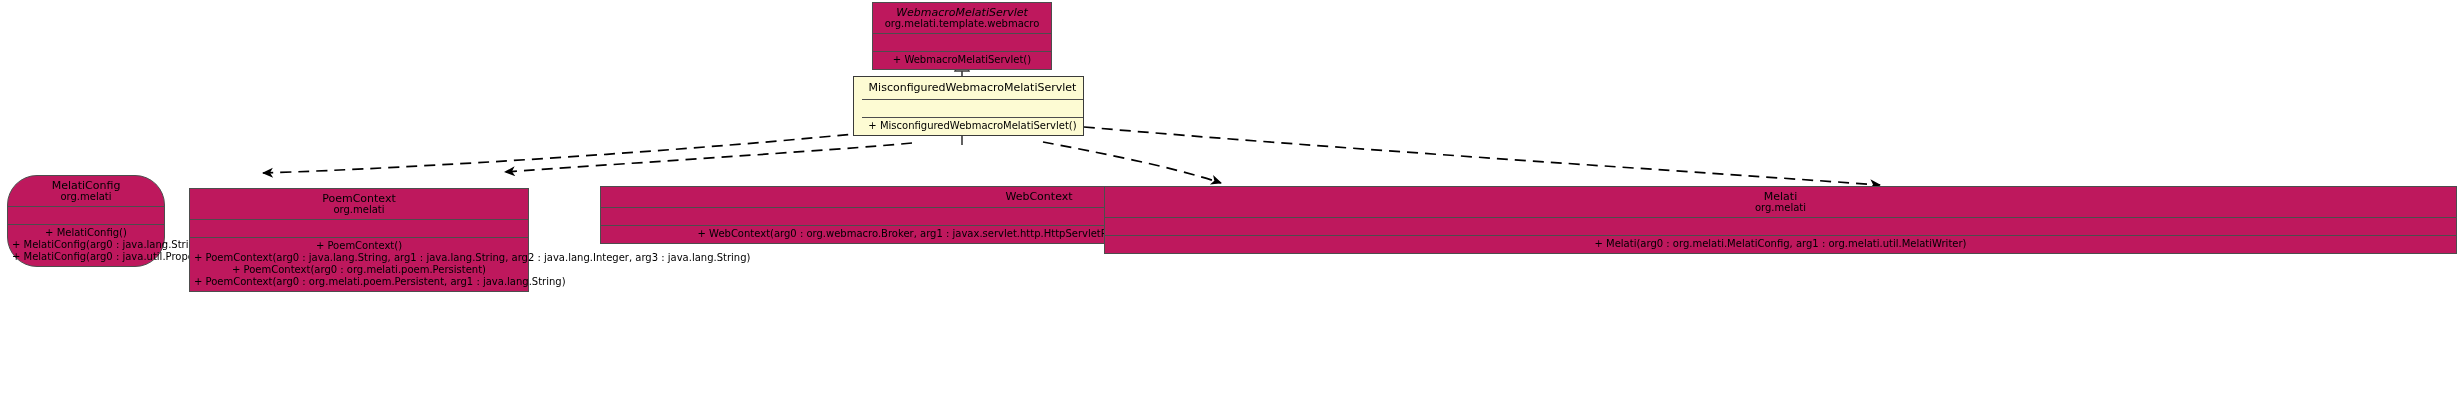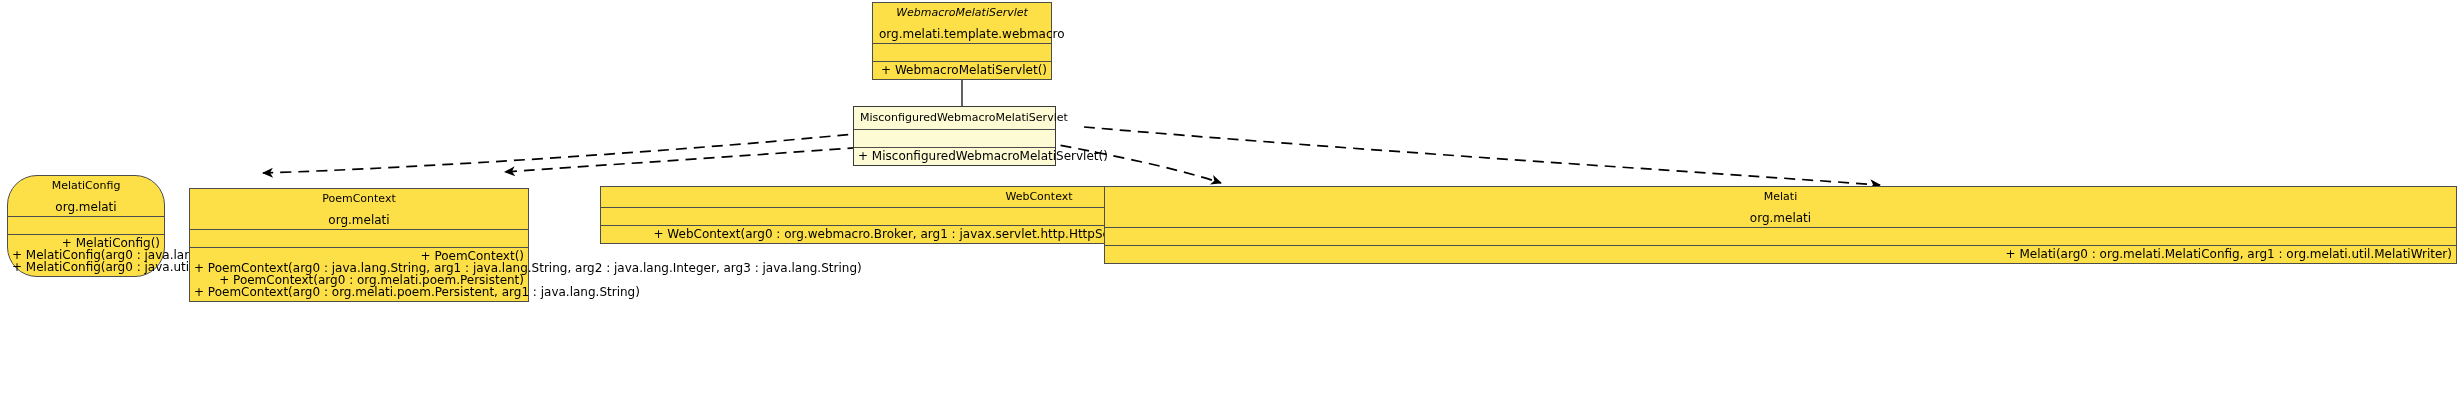--- a/index.html
+++ b/index.html
@@ -24,21 +24,21 @@
     left: 0;
     top: 0;
     width: 2464px;
     height: 413px;
     pointer-events: none;
   }
   .uml-class {
     position: absolute;
     box-sizing: border-box;
     border: 1px solid #4d4d4d;
-    background: #fde047;
+    background: #be185d;
     z-index: 5;
   }
   .uml-class.highlight {
     background: #fdfbd3;
     border: 1px solid #3a3a3a;
   }
   .cls-header {
     box-sizing: border-box;
     padding: 3px 6px 4px 6px;
     text-align: center;
@@ -47,41 +47,41 @@
   .cls-name {
     font-size: 11px;
     line-height: 13px;
     color: #000000;
     white-space: nowrap;
   }
   .cls-name.abstract {
     font-style: italic;
   }
   .cls-pkg {
-    font-size: 12px;
+    font-size: 10px;
     line-height: 10px;
     color: #000000;
     white-space: nowrap;
-    margin-top: 10px;
+    margin-top: 0;
   }
   .cls-attrs {
     box-sizing: border-box;
     height: 18px;
     border-bottom: 1px solid #4d4d4d;
   }
   .cls-ops {
     box-sizing: border-box;
     padding: 2px 4px 3px 4px;
   }
   .op-line {
-    font-size: 12px;
+    font-size: 10px;
     line-height: 12px;
     color: #000000;
     white-space: nowrap;
-    text-align: right;
+    text-align: center;
   }
   .hdr-single .cls-header {
     padding-bottom: 5px;
   }
 </style>
 </head>
 <body>
 
 <div id="diagram">
 
@@ -118,21 +118,21 @@
     <div class="cls-header">
       <div class="cls-name abstract">WebmacroMelatiServlet</div>
       <div class="cls-pkg">org.melati.template.webmacro</div>
     </div>
     <div class="cls-attrs"></div>
     <div class="cls-ops">
       <div class="op-line">+ WebmacroMelatiServlet()</div>
     </div>
   </div>
 
-  <div class="uml-class highlight hdr-single" style="left:853px; top:106px; width:203px;">
+  <div class="uml-class highlight hdr-single" style="left:853px; top:76px; width:231px;padding-left:8px;">
     <div class="cls-header" style="padding:4px 6px 5px 6px;">
       <div class="cls-name">MisconfiguredWebmacroMelatiServlet</div>
     </div>
     <div class="cls-attrs"></div>
     <div class="cls-ops">
       <div class="op-line">+ MisconfiguredWebmacroMelatiServlet()</div>
     </div>
   </div>
 
   <div class="uml-class" style="left:7px; top:175px; width:158px;border-radius:30px;">

